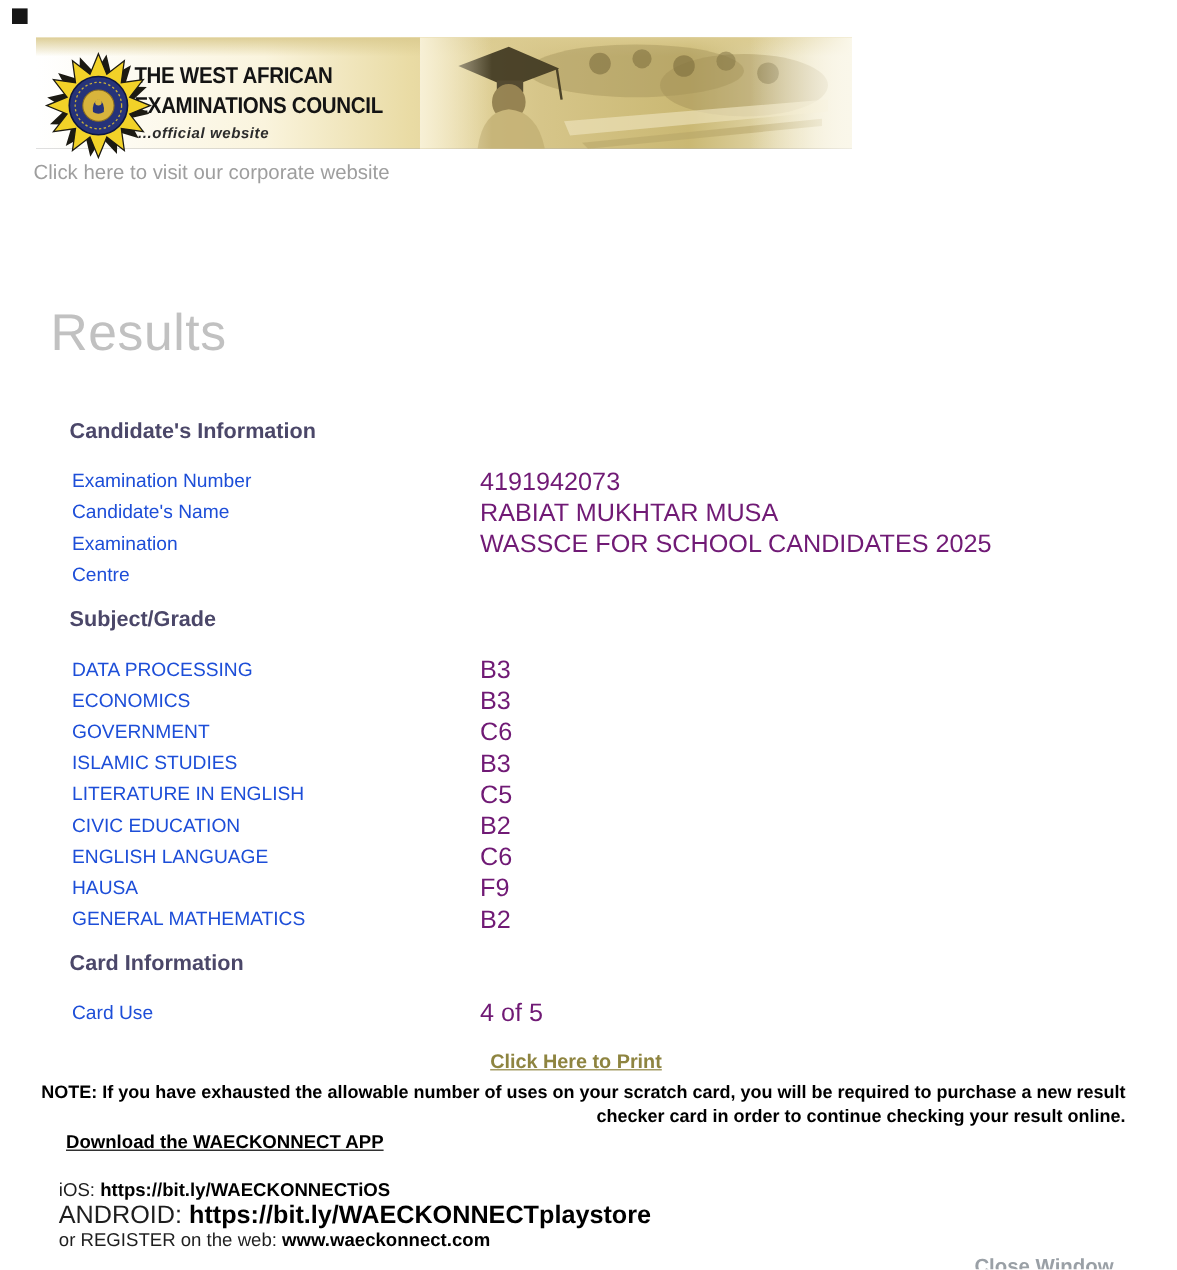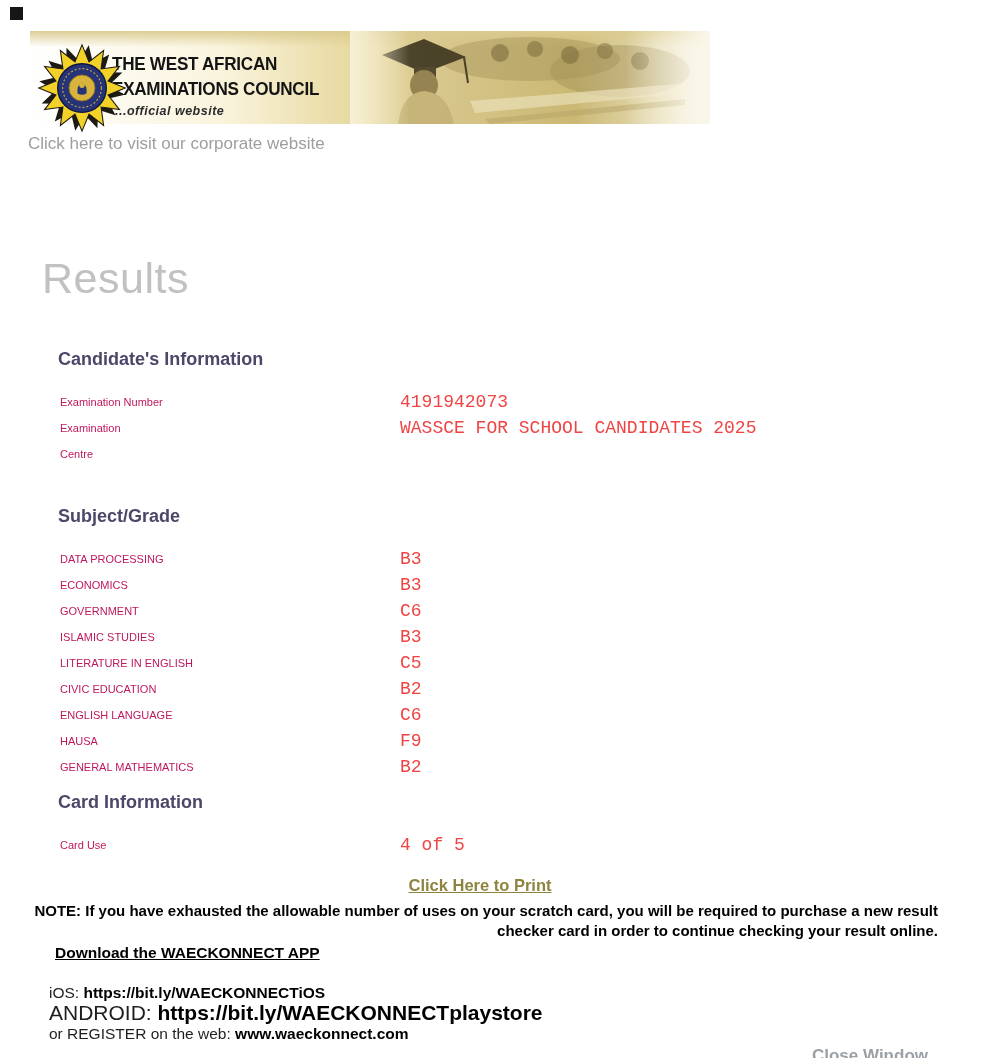--- a/index.html
+++ b/index.html
@@ -37,22 +37,22 @@
   .section-heading { color:#4b4769; font-size:18px; font-weight:700; }
   #candidate-heading { left:58px; top:349px; }
   #subjects-heading  { left:58px; top:506px; }
   #card-heading      { left:58px; top:792px; }
 
   .kv-table { left:60px; width:880px; }
   #candidate-table { top:389px; }
   #subjects-table  { top:546px; }
   #card-table      { top:832px; }
   .kv-row { display:flex; height:26px; align-items:center; }
-  .kv-label { width:340px; color:#be185d; font-size:11px; }
-  .kv-value { color:#ef4444; font-size:18px;font-family:Liberation Mono, monospace; }
+  .kv-label { width:340px; color:#1d4ed8; font-size:16px; }
+  .kv-value { color:#701a75; font-size:21px; }
 
   
   #print-row { left:22px; top:876px; width:916px; text-align:center; }
   #print-link { color:#8e8440; font-size:16.5px; font-weight:700; text-decoration:underline; cursor:pointer; }
 
   
   #note-block { left:22px; top:901px; width:916px; text-align:right;
     color:#000; font-size:15px; font-weight:700; line-height:20px; }
 
   
@@ -147,20 +147,24 @@
   <div class="abs" id="page-title">Results</div>
 
   <div class="abs section-heading" id="candidate-heading">Candidate's Information</div>
   <div class="abs kv-table" id="candidate-table">
 
       <div class="kv-row">
         <span class="kv-label">Examination Number</span>
         <span class="kv-value">4191942073</span>
       </div>
 
+      <div class="kv-row">
+        <span class="kv-label">Candidate's Name</span>
+        <span class="kv-value">RABIAT MUKHTAR MUSA</span>
+      </div>
 
       <div class="kv-row">
         <span class="kv-label">Examination</span>
         <span class="kv-value">WASSCE FOR SCHOOL CANDIDATES 2025</span>
       </div>
 
       <div class="kv-row">
         <span class="kv-label">Centre</span>
       </div>
     </div>

